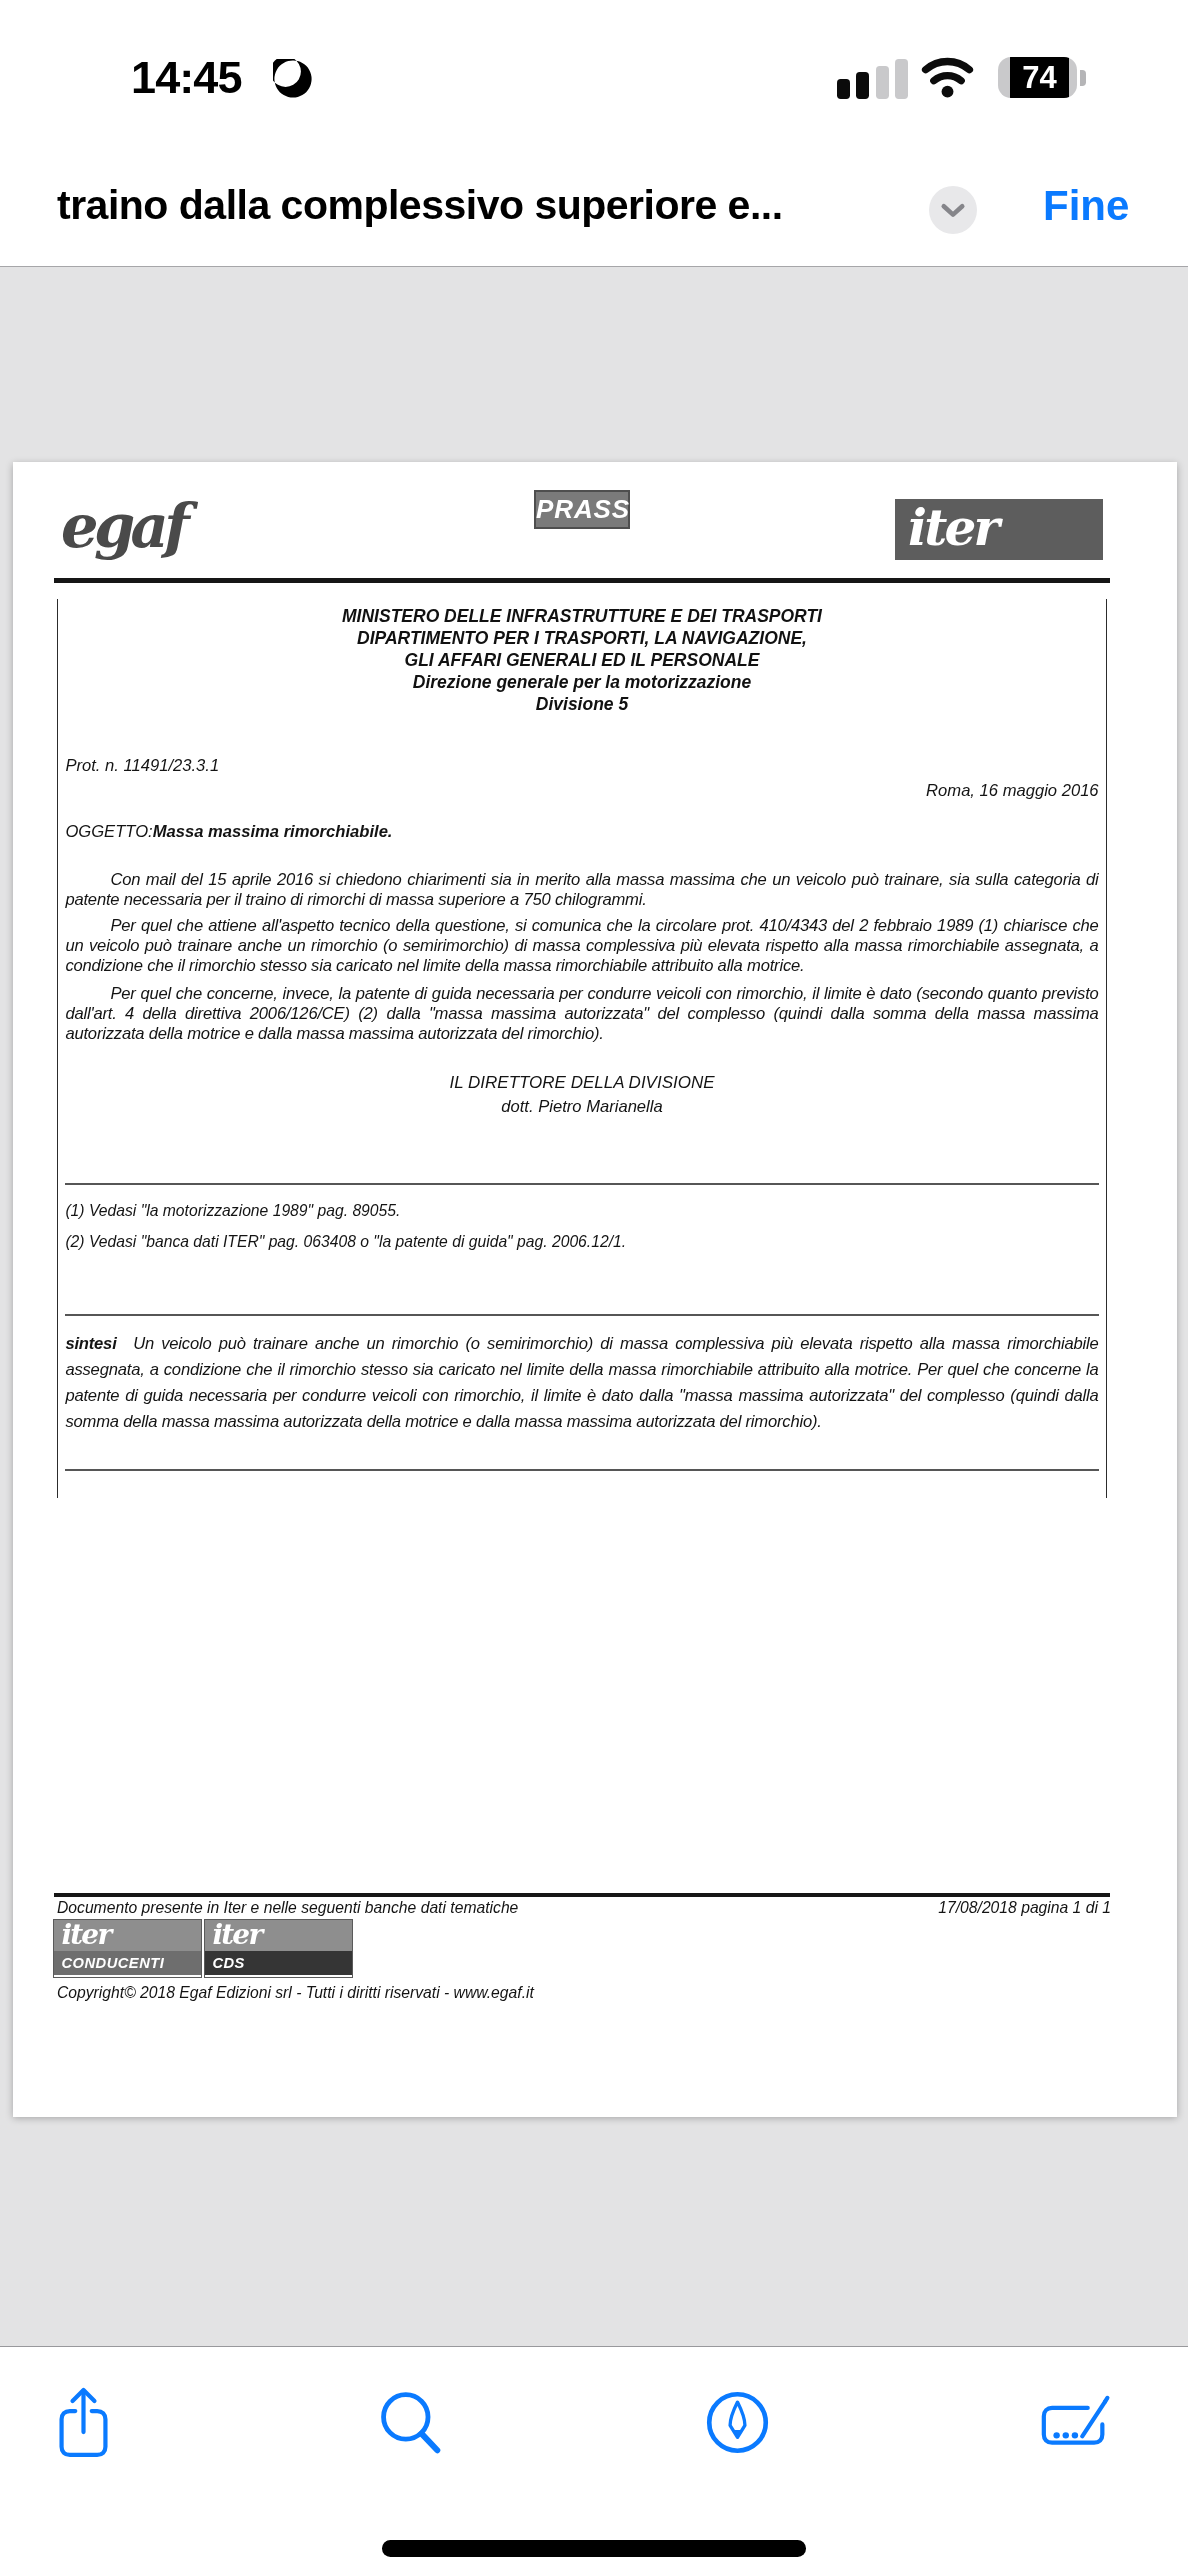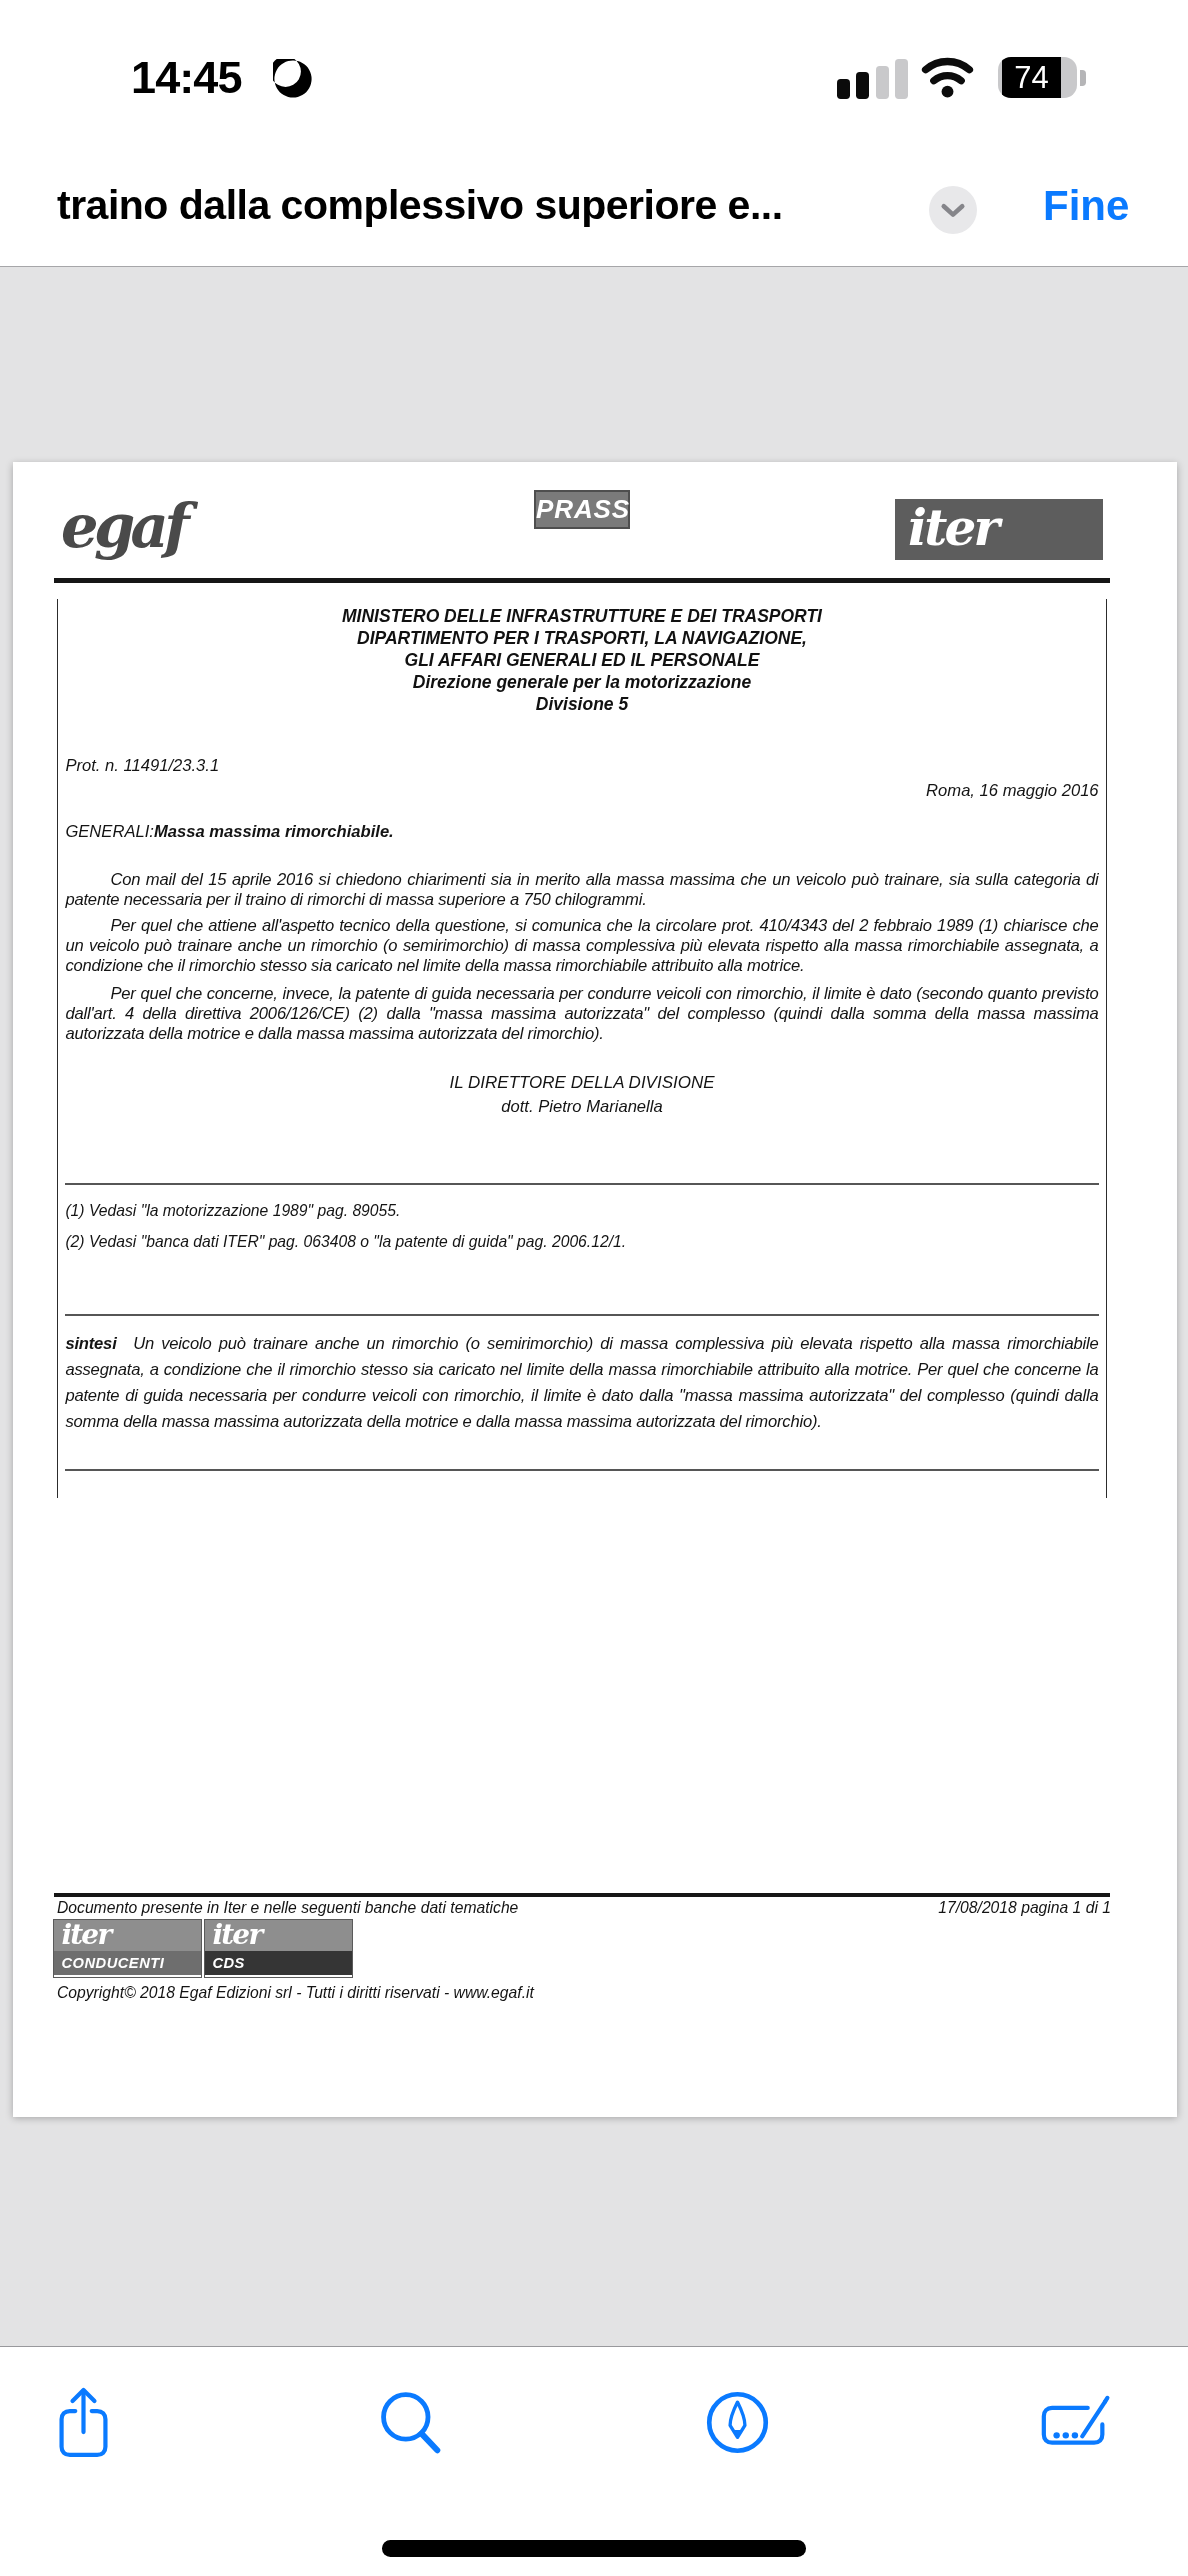--- a/index.html
+++ b/index.html
@@ -9,22 +9,22 @@
   .topbar{position:absolute;left:0;top:0;width:1188px;height:267px;background:#fff;
           border-bottom:1.8px solid #a6a6a9;box-sizing:border-box;}
   .time{position:absolute;left:131px;top:52px;font-size:45px;font-weight:700;letter-spacing:-0.9px;color:#000;}
   .moon{position:absolute;left:273px;top:59px;}
   .sigbars{position:absolute;left:837px;top:59px;height:40px;display:flex;align-items:flex-end;gap:6.4px;}
   .bar{width:13px;border-radius:3.7px;background:#0b0b0b;}
   .bar.b1{height:20px}.bar.b2{height:27px}
   .bar.b3{height:33px;background:#c9c9cb}.bar.b4{height:40px;background:#c9c9cb}
   .wifi{position:absolute;left:921px;top:56px;}
   .batt{position:absolute;left:998px;top:57px;width:79px;height:41px;border-radius:13px;background:#c9c9cb;overflow:hidden;}
-  .batt-fill{position:absolute;left:4px;top:0;width:59px;height:41px;background:#000;color:#fff;
-             font-size:31px;font-weight:400;text-align:center;line-height:41px;}
+  .batt-fill{position:absolute;left:12px;top:0;width:59px;height:41px;background:#000;color:#fff;
+             font-size:31px;font-weight:700;text-align:center;line-height:41px;}
   .batt-cap{position:absolute;left:1080px;top:70px;width:5.5px;height:15.7px;background:#b5b5b7;border-radius:0 3.7px 3.7px 0;}
   .nav-title{position:absolute;left:57px;top:182px;font-size:41px;font-weight:600;letter-spacing:-0.5px;color:#000;}
   .chev-btn{position:absolute;left:929px;top:186px;width:48px;height:48px;border-radius:24px;
             background:#e8e8ea;border:none;padding:0;cursor:pointer;}
   .done-btn{position:absolute;left:1043px;top:182px;font-size:42px;font-weight:600;color:#0a7aff;
             background:none;border:none;padding:0;cursor:pointer;font-family:"Liberation Sans",sans-serif;}
   
   .viewer{position:absolute;left:0;top:269px;width:1188px;height:2077px;background:#e3e3e4;}
   .page{position:absolute;left:13px;top:193px;width:1164px;height:1655px;background:#fff;
         box-shadow:0 1.8px 7.4px rgba(0,0,0,.28);color:#141414;font-style:italic;}
@@ -127,21 +127,21 @@
       <section class="block">
         <div class="head">
           <div>MINISTERO DELLE INFRASTRUTTURE E DEI TRASPORTI</div>
           <div>DIPARTIMENTO PER I TRASPORTI, LA NAVIGAZIONE,</div>
           <div>GLI AFFARI GENERALI ED IL PERSONALE</div>
           <div>Direzione generale per la motorizzazione</div>
           <div>Divisione 5</div>
         </div>
         <div class="prot">Prot. n. 11491/23.3.1</div>
         <div class="dateline">Roma, 16 maggio 2016</div>
-        <div class="oggetto"><span>GENERALI:</span><b>Massa massima rimorchiabile.</b></div>
+        <div class="oggetto"><span>OGGETTO:</span><b>Massa massima rimorchiabile.</b></div>
         <p class="para p1">Con mail del 15 aprile 2016 si chiedono chiarimenti sia in merito alla massa massima che un veicolo può trainare, sia sulla categoria di patente necessaria per il traino di rimorchi di massa superiore a 750 chilogrammi.</p>
         <p class="para p2">Per quel che attiene all'aspetto tecnico della questione, si comunica che la circolare prot. 410/4343 del 2 febbraio 1989 (1) chiarisce che un veicolo può trainare anche un rimorchio (o semirimorchio) di massa complessiva più elevata rispetto alla massa rimorchiabile assegnata, a condizione che il rimorchio stesso sia caricato nel limite della massa rimorchiabile attribuito alla motrice.</p>
         <p class="para p3">Per quel che concerne, invece, la patente di guida necessaria per condurre veicoli con rimorchio, il limite è dato (secondo quanto previsto dall'art. 4 della direttiva 2006/126/CE) (2) dalla "massa massima autorizzata" del complesso (quindi dalla somma della massa massima autorizzata della motrice e dalla massa massima autorizzata del rimorchio).</p>
         <div class="sig1">IL DIRETTORE DELLA DIVISIONE</div>
         <div class="sig2">dott. Pietro Marianella</div>
         <div class="rule fnrule"></div>
         <div class="fn fn1">(1)  Vedasi "la motorizzazione 1989" pag. 89055.</div>
         <div class="fn fn2">(2)  Vedasi "banca dati ITER" pag. 063408 o "la patente di guida" pag. 2006.12/1.</div>
         <div class="rule srule1"></div>
         <p class="sintesi"><b>sintesi</b><span>Un veicolo può trainare anche un rimorchio (o semirimorchio) di massa complessiva più elevata rispetto alla massa rimorchiabile assegnata, a condizione che il rimorchio stesso sia caricato nel limite della massa rimorchiabile attribuito alla motrice. Per quel che concerne la patente di guida necessaria per condurre veicoli con rimorchio, il limite è dato dalla "massa massima autorizzata" del complesso (quindi dalla somma della massa massima autorizzata della motrice e dalla massa massima autorizzata del rimorchio).</span></p>

